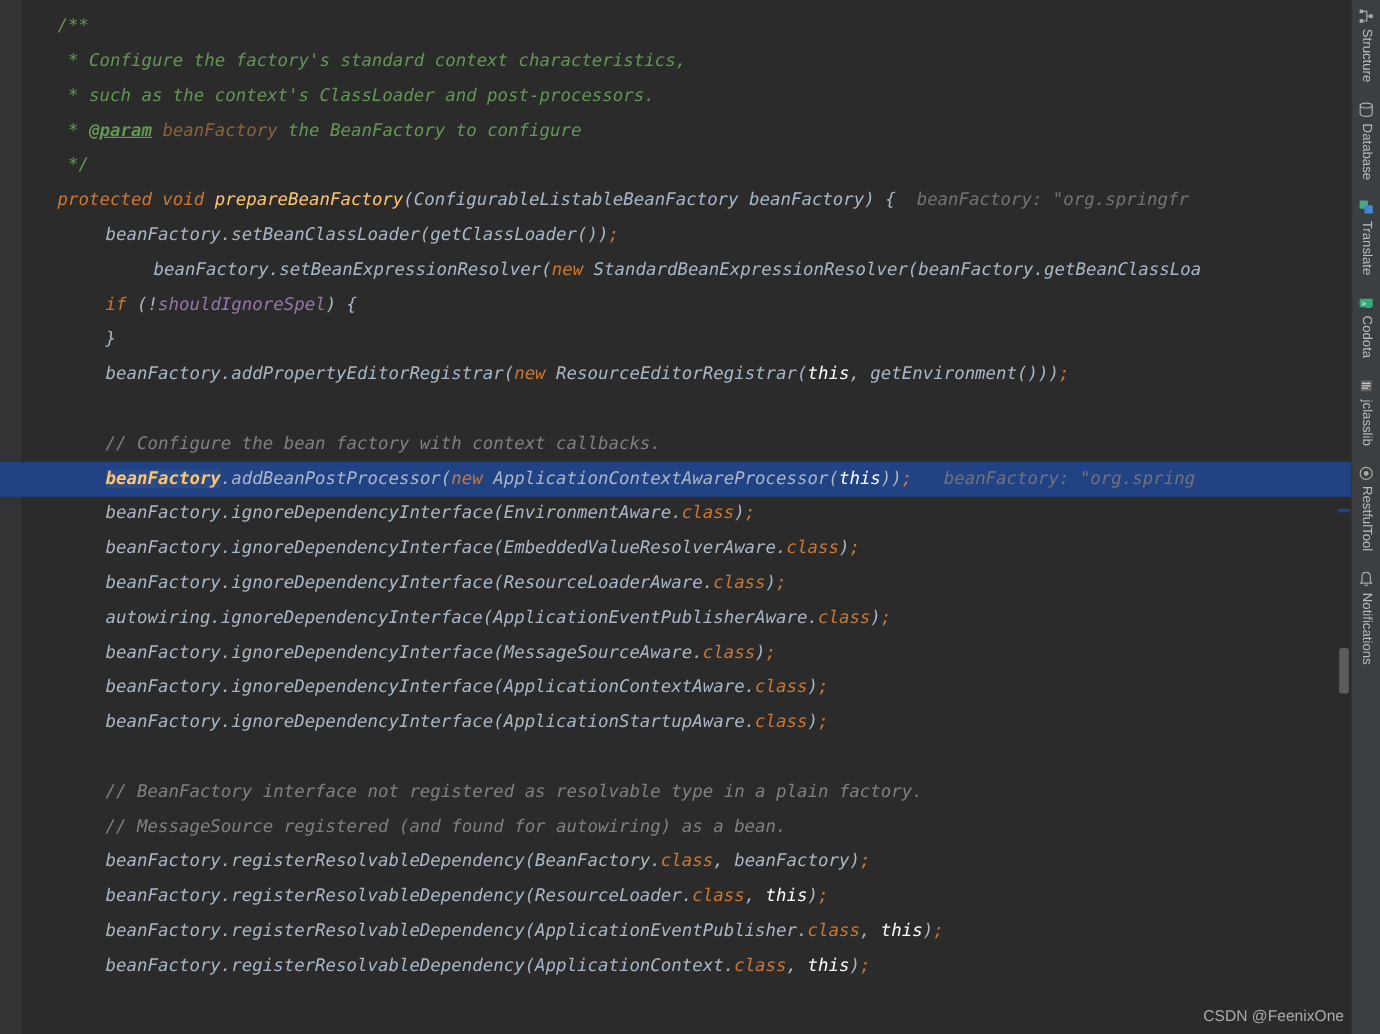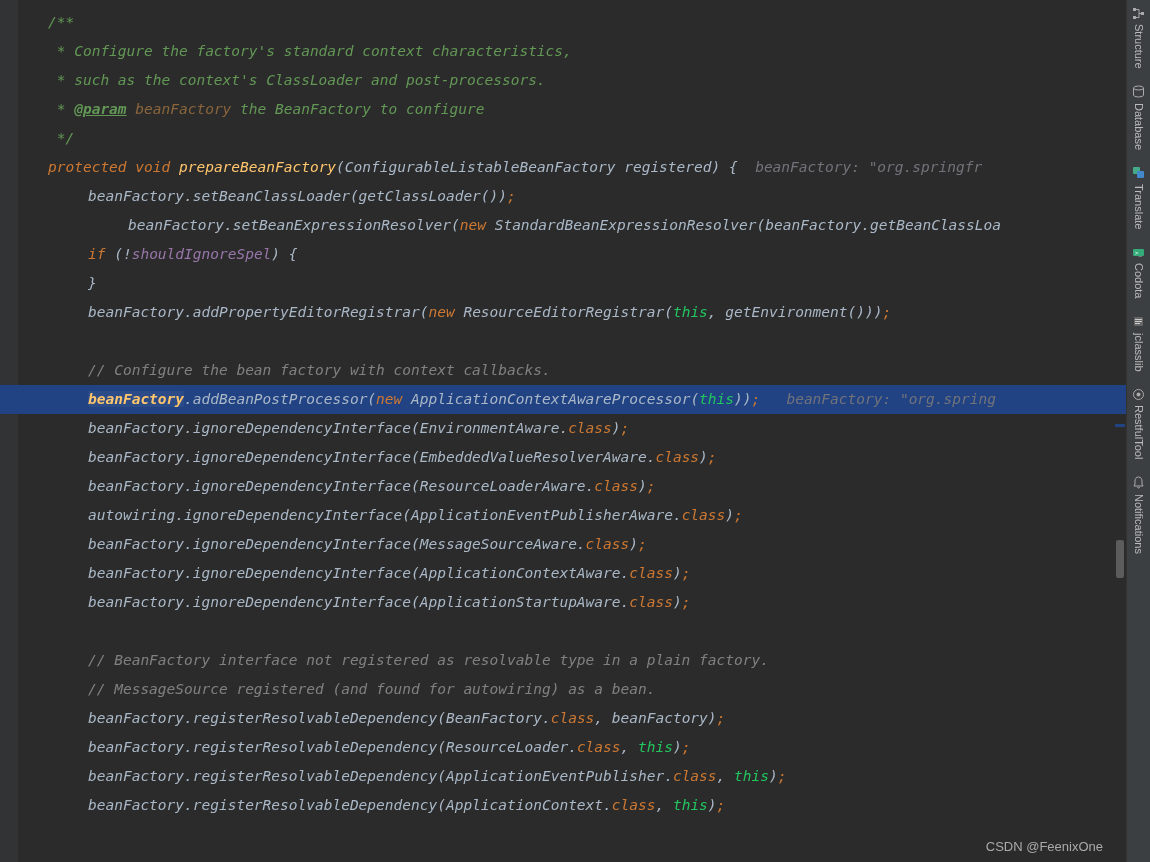--- a/index.html
+++ b/index.html
@@ -59,21 +59,21 @@
 }
 .c-comment { color: #629755; }
 .c-doctag { color: #629755; font-weight: bold; text-decoration: underline; margin-top: 24px; }
 .c-docparam { color: #8a653b; }
 .c-keyword { color: #cc7832; }
 .c-method { color: #ffc66d; }
 .c-ident { color: #a9b7c6; }
 .c-hint { color: #72737a; }
 .c-field { color: #9876aa; }
 .c-semicolon { color: #cc7832; }
-.c-this { color: #22c55e; }
+.c-this { color: #ffffff; }
 .c-linecomment { color: #808080; }
 .c-highlight-var { color: #ffc66d; font-weight: bold; background: rgba(255,255,255,0.05); border-radius: 2px; }
 .right-bar {
   position: absolute;
   right: 0;
   top: 0;
   width: 24px;
   height: 862px;
   background: #3c3f41;
   border-left: 1px solid #323232;
@@ -122,21 +122,21 @@
 .scroll-highlight-mark {
   position: absolute;
   right: 1px;
   top: 424px;
   width: 10px;
   height: 3px;
   background: #214283;
 }
 .watermark {
   position: absolute;
-  right: 47px;
+  right: 30px;
   bottom: 8px;
   font-family: sans-serif;
   font-size: 13px;
   color: #aaaaaa;
   font-style: normal;
   z-index: 10;
   margin-top: 44px;
 }
 </style>
 </head>
@@ -145,21 +145,21 @@
 <div class="editor">
   <div class="gutter"></div>
   <div class="code">
 
     <div class="line"><span class="c-comment">/**</span></div>
     <div class="line"><span class="c-comment"> * Configure the factory's standard context characteristics,</span></div>
     <div class="line"><span class="c-comment"> * such as the context's ClassLoader and post-processors.</span></div>
     <div class="line"><span class="c-comment"> * </span><span class="c-doctag">@param</span><span class="c-docparam"> beanFactory</span><span class="c-comment"> the BeanFactory to configure</span></div>
     <div class="line"><span class="c-comment"> */</span></div>
 
-    <div class="line no-italic" style="font-style:italic"><span class="c-keyword">protected</span><span class="c-keyword"> void </span><span class="c-method">prepareBeanFactory</span><span class="c-ident">(ConfigurableListableBeanFactory registered) {</span><span class="c-hint">  beanFactory: "org.springfr</span></div>
+    <div class="line no-italic" style="font-style:italic"><span class="c-keyword">protected</span><span class="c-keyword"> void </span><span class="c-method">prepareBeanFactory</span><span class="c-ident">(ConfigurableListableBeanFactory beanFactory) {</span><span class="c-hint">  beanFactory: "org.springfr</span></div>
 
     <div class="line" style="padding-left:70px"><span class="c-ident">beanFactory.setBeanClassLoader(getClassLoader())</span><span class="c-semicolon">;</span></div>
     <div class="line" style="padding-left:110px"><span class="c-ident">beanFactory.setBeanExpressionResolver(</span><span class="c-keyword">new</span><span class="c-ident"> StandardBeanExpressionResolver(beanFactory.getBeanClassLoa</span></div>
     <div class="line" style="padding-left:70px"><span class="c-keyword">if</span><span class="c-ident"> (!</span><span class="c-field">shouldIgnoreSpel</span><span class="c-ident">) {</span></div>
     <div class="line" style="padding-left:70px"><span class="c-ident">}</span></div>
     <div class="line" style="padding-left:70px"><span class="c-ident">beanFactory.addPropertyEditorRegistrar(</span><span class="c-keyword">new</span><span class="c-ident"> ResourceEditorRegistrar(</span><span class="c-this">this</span><span class="c-ident">, getEnvironment()))</span><span class="c-semicolon">;</span></div>
 
     <div class="line"></div>
 
     <div class="line" style="padding-left:70px"><span class="c-linecomment">// Configure the bean factory with context callbacks.</span></div>

